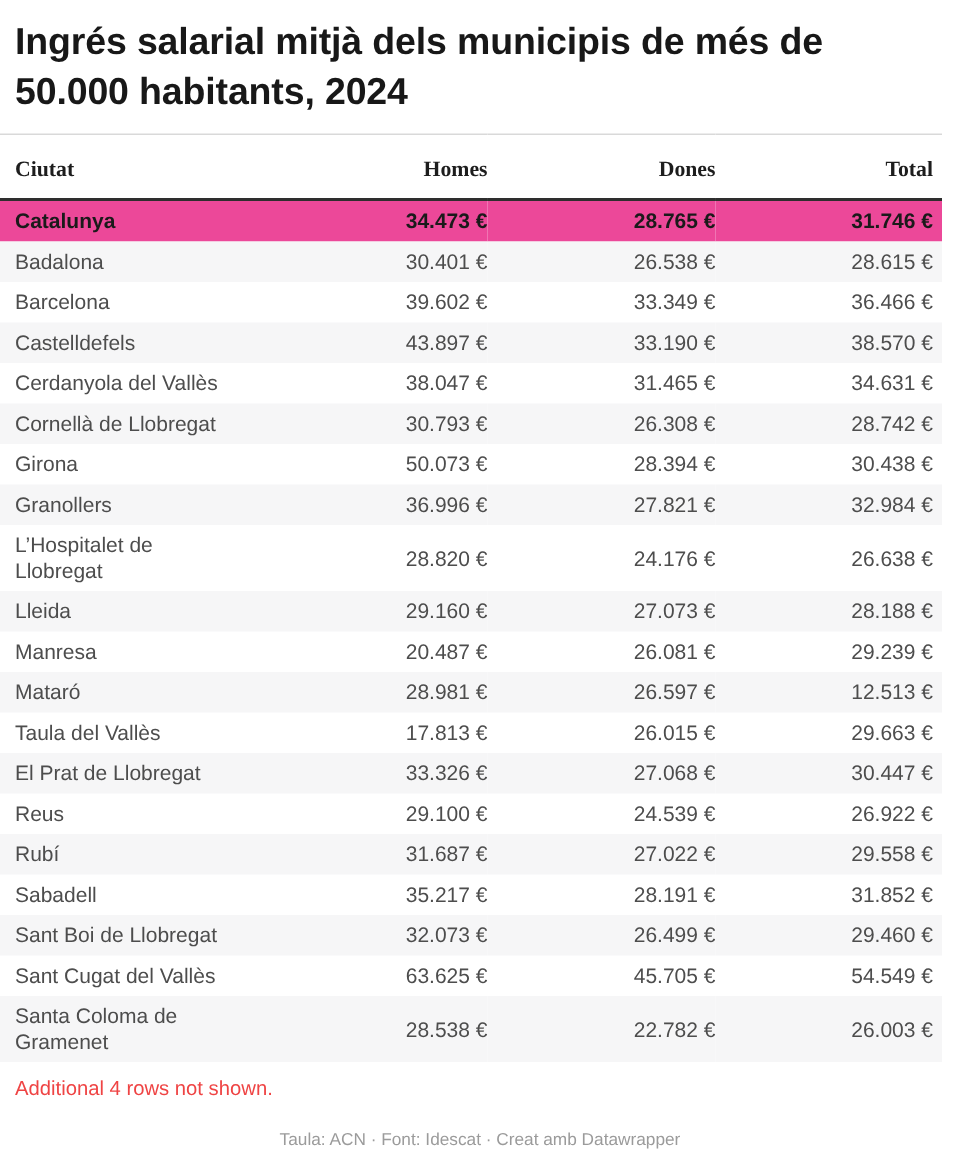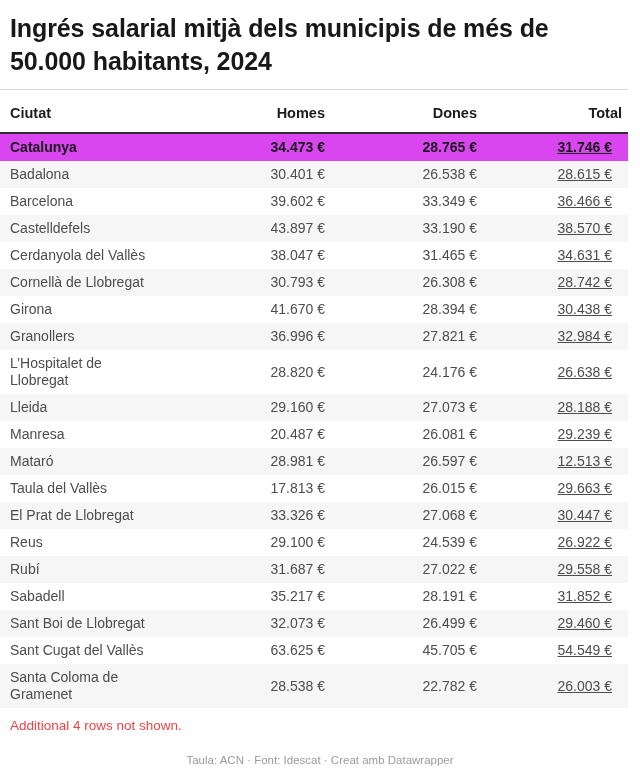--- a/index.html
+++ b/index.html
@@ -31,40 +31,41 @@
   col.c-dones { width: 152px; }
   col.c-total { width: 151px; }
   thead th {
     font-size: 14.5px;
     font-weight: 700;
     color: #1d1d1d;
     text-align: right;
     padding: 14px 0 10px 0;
     border-bottom: 2px solid #2e2e2e;
     line-height: 18px;
+    font-family: Liberation Serif, serif;
   }
   thead th:first-child { text-align: left; padding-left: 10px; }
   thead th:last-child { padding-right: 6px; }
   tbody td {
     font-size: 14px;
     color: #4d4d4d;
     text-align: right;
     padding: 5px 0 5px 0;
     line-height: 17px;
     white-space: nowrap;
   }
   tbody td:first-child {
     text-align: left;
     padding-left: 10px;
     white-space: pre-line;
   }
-  tbody td:last-child { padding-right: 16px; text-decoration: underline; }
+  tbody td:last-child { padding-right: 6px; }
   tbody tr:nth-child(even) td { background: #f6f6f7; }
   tbody tr.highlight td {
-    background: #d946ef;
+    background: #ec4899;
     font-weight: 700;
     color: #1a1a1a;
   }
   .rows-note {
     font-size: 13.5px;
     color: #ef4444;
     margin: 9px 10px 0 10px;
     line-height: 17px;
   }
   .credit-line {
@@ -129,21 +130,21 @@
             <td>34.631 €</td>
           </tr>
           <tr>
             <td>Cornellà de Llobregat</td>
             <td>30.793 €</td>
             <td>26.308 €</td>
             <td>28.742 €</td>
           </tr>
           <tr>
             <td>Girona</td>
-            <td>41.670 €</td>
+            <td>50.073 €</td>
             <td>28.394 €</td>
             <td>30.438 €</td>
           </tr>
           <tr>
             <td>Granollers</td>
             <td>36.996 €</td>
             <td>27.821 €</td>
             <td>32.984 €</td>
           </tr>
           <tr>

